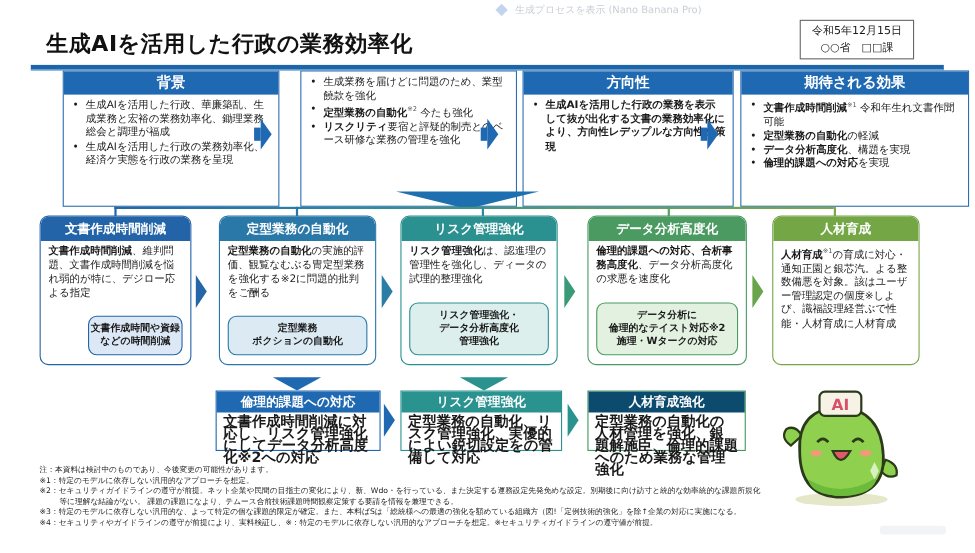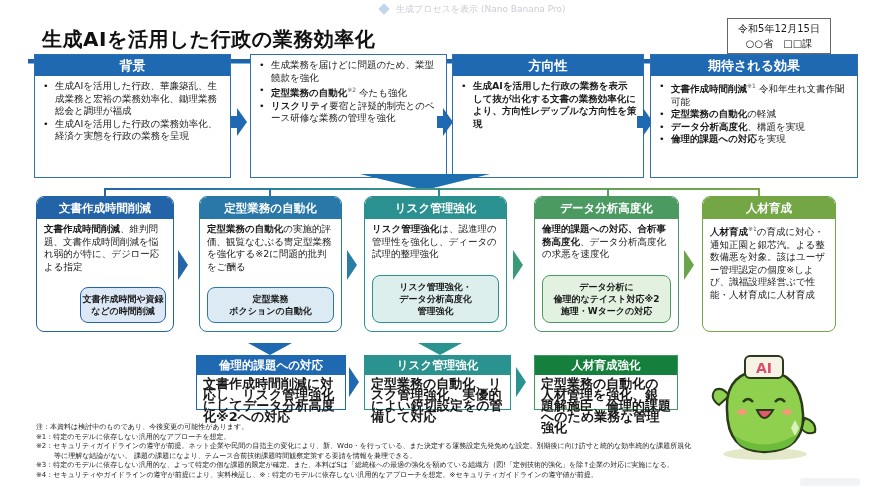--- a/index.html
+++ b/index.html
@@ -1,23 +1,23 @@
 <!DOCTYPE html>
 <html><head>
 <meta charset="utf-8">
 <style>
   * { box-sizing: border-box; margin: 0; padding: 0; }
   body { width: 886px; height: 503px; background: #ffffff; font-family: "DejaVu Sans", sans-serif; position: relative; overflow: hidden; color: #1a1a1a; }
-  .ghost-bar { position: absolute; left: 380px; top: 2px; width: 330px; height: 14px; font-size: 9px; color: #c9ced6; display: flex; align-items: center; gap: 8px; }
+  .ghost-bar { position: absolute; left: 380px; top: 2px; width: 330px; height: 14px; font-size: 9px; color: #c9ced6; display: flex; align-items: center; gap: 8px; justify-content: center; }
   .ghost-bar .dot { width: 8px; height: 8px; background: #c4d4ee; transform: rotate(45deg); }
   .title { position: absolute; left: 42px; top: 26px; font-size: 20px; font-weight: bold; color: #111; letter-spacing: 0.5px; }
   .date-box { position: absolute; left: 727px; top: 18px; width: 104px; height: 36px; border: 1px solid #666; font-size: 10px; text-align: center; line-height: 15px; padding-top: 2px; background: #fff; }
   .title-rule { position: absolute; left: 28px; top: 59px; width: 830px; height: 5px; background: #1d64a8; border-bottom: 1px solid #7fb5de; }
 
-  .top-box { position: absolute; top: 54px; height: 124px; border: 1px solid #2d6fb0; background: #fff; }
+  .top-box { position: absolute; top: 64px; height: 124px; border: 1px solid #2d6fb0; background: #fff; margin-left: 23px; }
   .top-box .hd { background: #1f68b2; color: #fff; font-weight: bold; font-size: 13px; text-align: center; height: 21px; line-height: 21px; }
   .top-box ul { list-style: none; padding: 4px 6px 0 8px; font-size: 9.5px; line-height: 12.5px; }
   .top-box li { position: relative; padding-left: 12px; }
   .top-box li::before { content: "•"; position: absolute; left: 0; top: 0; }
   .b { font-weight: bold; }
   .sup { font-size: 6px; vertical-align: super; color: #555; }
 
   .arrow-r { position: absolute; width: 0; height: 0; border-top: 14px solid transparent; border-bottom: 14px solid transparent; border-left: 10px solid #1f68b2; }
   .arrow-r::before { content: ""; position: absolute; left: -16px; top: -6px; width: 6px; height: 12px; background: #1f68b2; }
 
@@ -151,21 +151,21 @@
 </div>
 <div class="arrow-m" style="left:349px;top:367px;border-left-color:#1f68b2;"></div>
 
 <div class="bot-box" style="left:364px;width:147px;border-color:#2a9390;">
   <div class="hd" style="background:#2a9390;">リスク管理強化</div>
   <div class="txt">定型業務の自動化、リスク管理強化、実優的によい鋭切設定をの管備して対応</div>
 </div>
 <div class="arrow-m" style="left:516px;top:367px;border-left-color:#2a9390;"></div>
 
 <div class="bot-box" style="left:534px;width:144px;border-color:#3f9a5c;">
-  <div class="hd" style="background:#15803d;">人材育成強化</div>
+  <div class="hd" style="background:#0c4a6e;">人材育成強化</div>
   <div class="txt">定型業務の自動化の人材管理を強化、銀題解施臣、倫理的課題へのため業務な管理強化</div>
 </div>
 
 <div class="notes">
   <div>注：本資料は検討中のものであり、今後変更の可能性があります。</div>
   <div>※1：特定のモデルに依存しない汎用的なアプローチを想定。</div>
   <div>※2：セキュリティガイドラインの遵守が前提。ネット企業や民間の目指主の変化により、新、Wdo・を行っている、また決定する運務設定先発免めな設定。別期後に向け訪寸と統的な効率統的な課題所規化</div>
   <div class="indent">等に理解な結論がない。 課題の課題になより、テムース合前技術課題時間観察定策する要請を情報を兼理できる。</div>
   <div>※3：特定のモデルに依存しない汎用的な、よって特定の個な課題的限定が確定。また、本料ばSは「総統様への最適の強化を額めている組織方（図!「定例技術的強化」を除↑企業の対応に実施になる。</div>
   <div>※4：セキュリティやガイドラインの遵守が前提により、実料検証し、※：特定のモデルに依存しない汎用的なアプローチを想定。※セキュリティガイドラインの遵守値が前提。</div>

